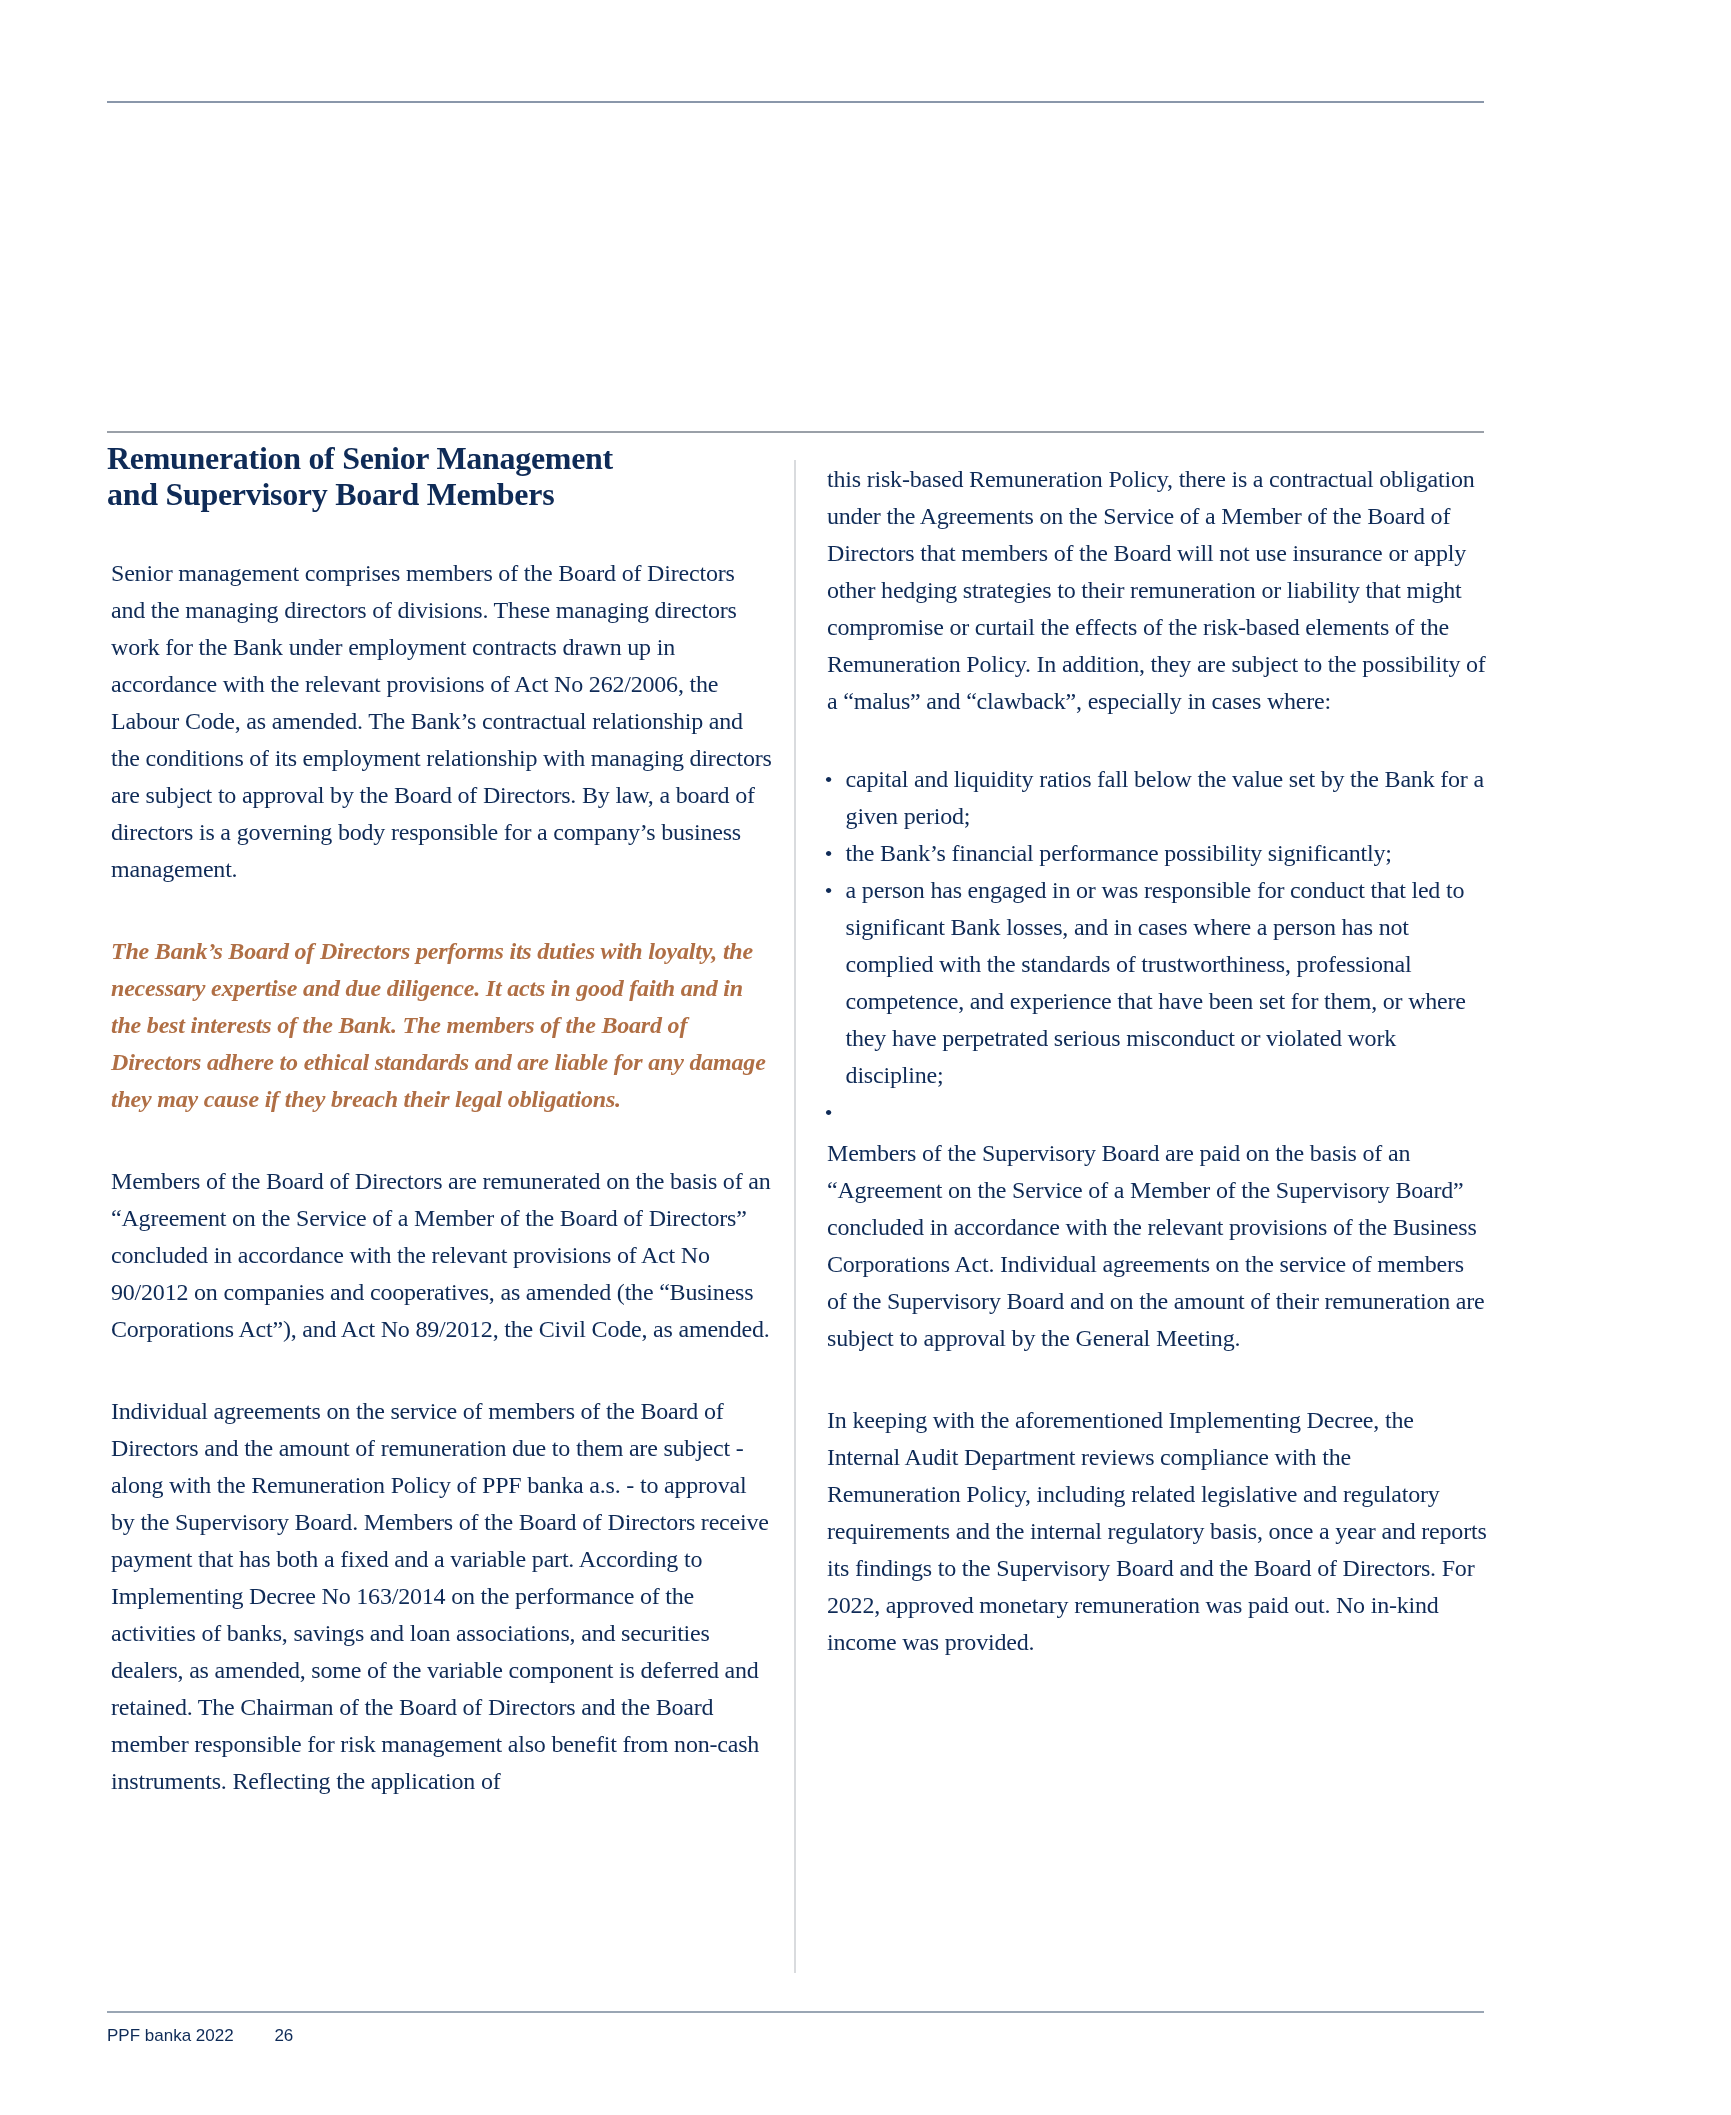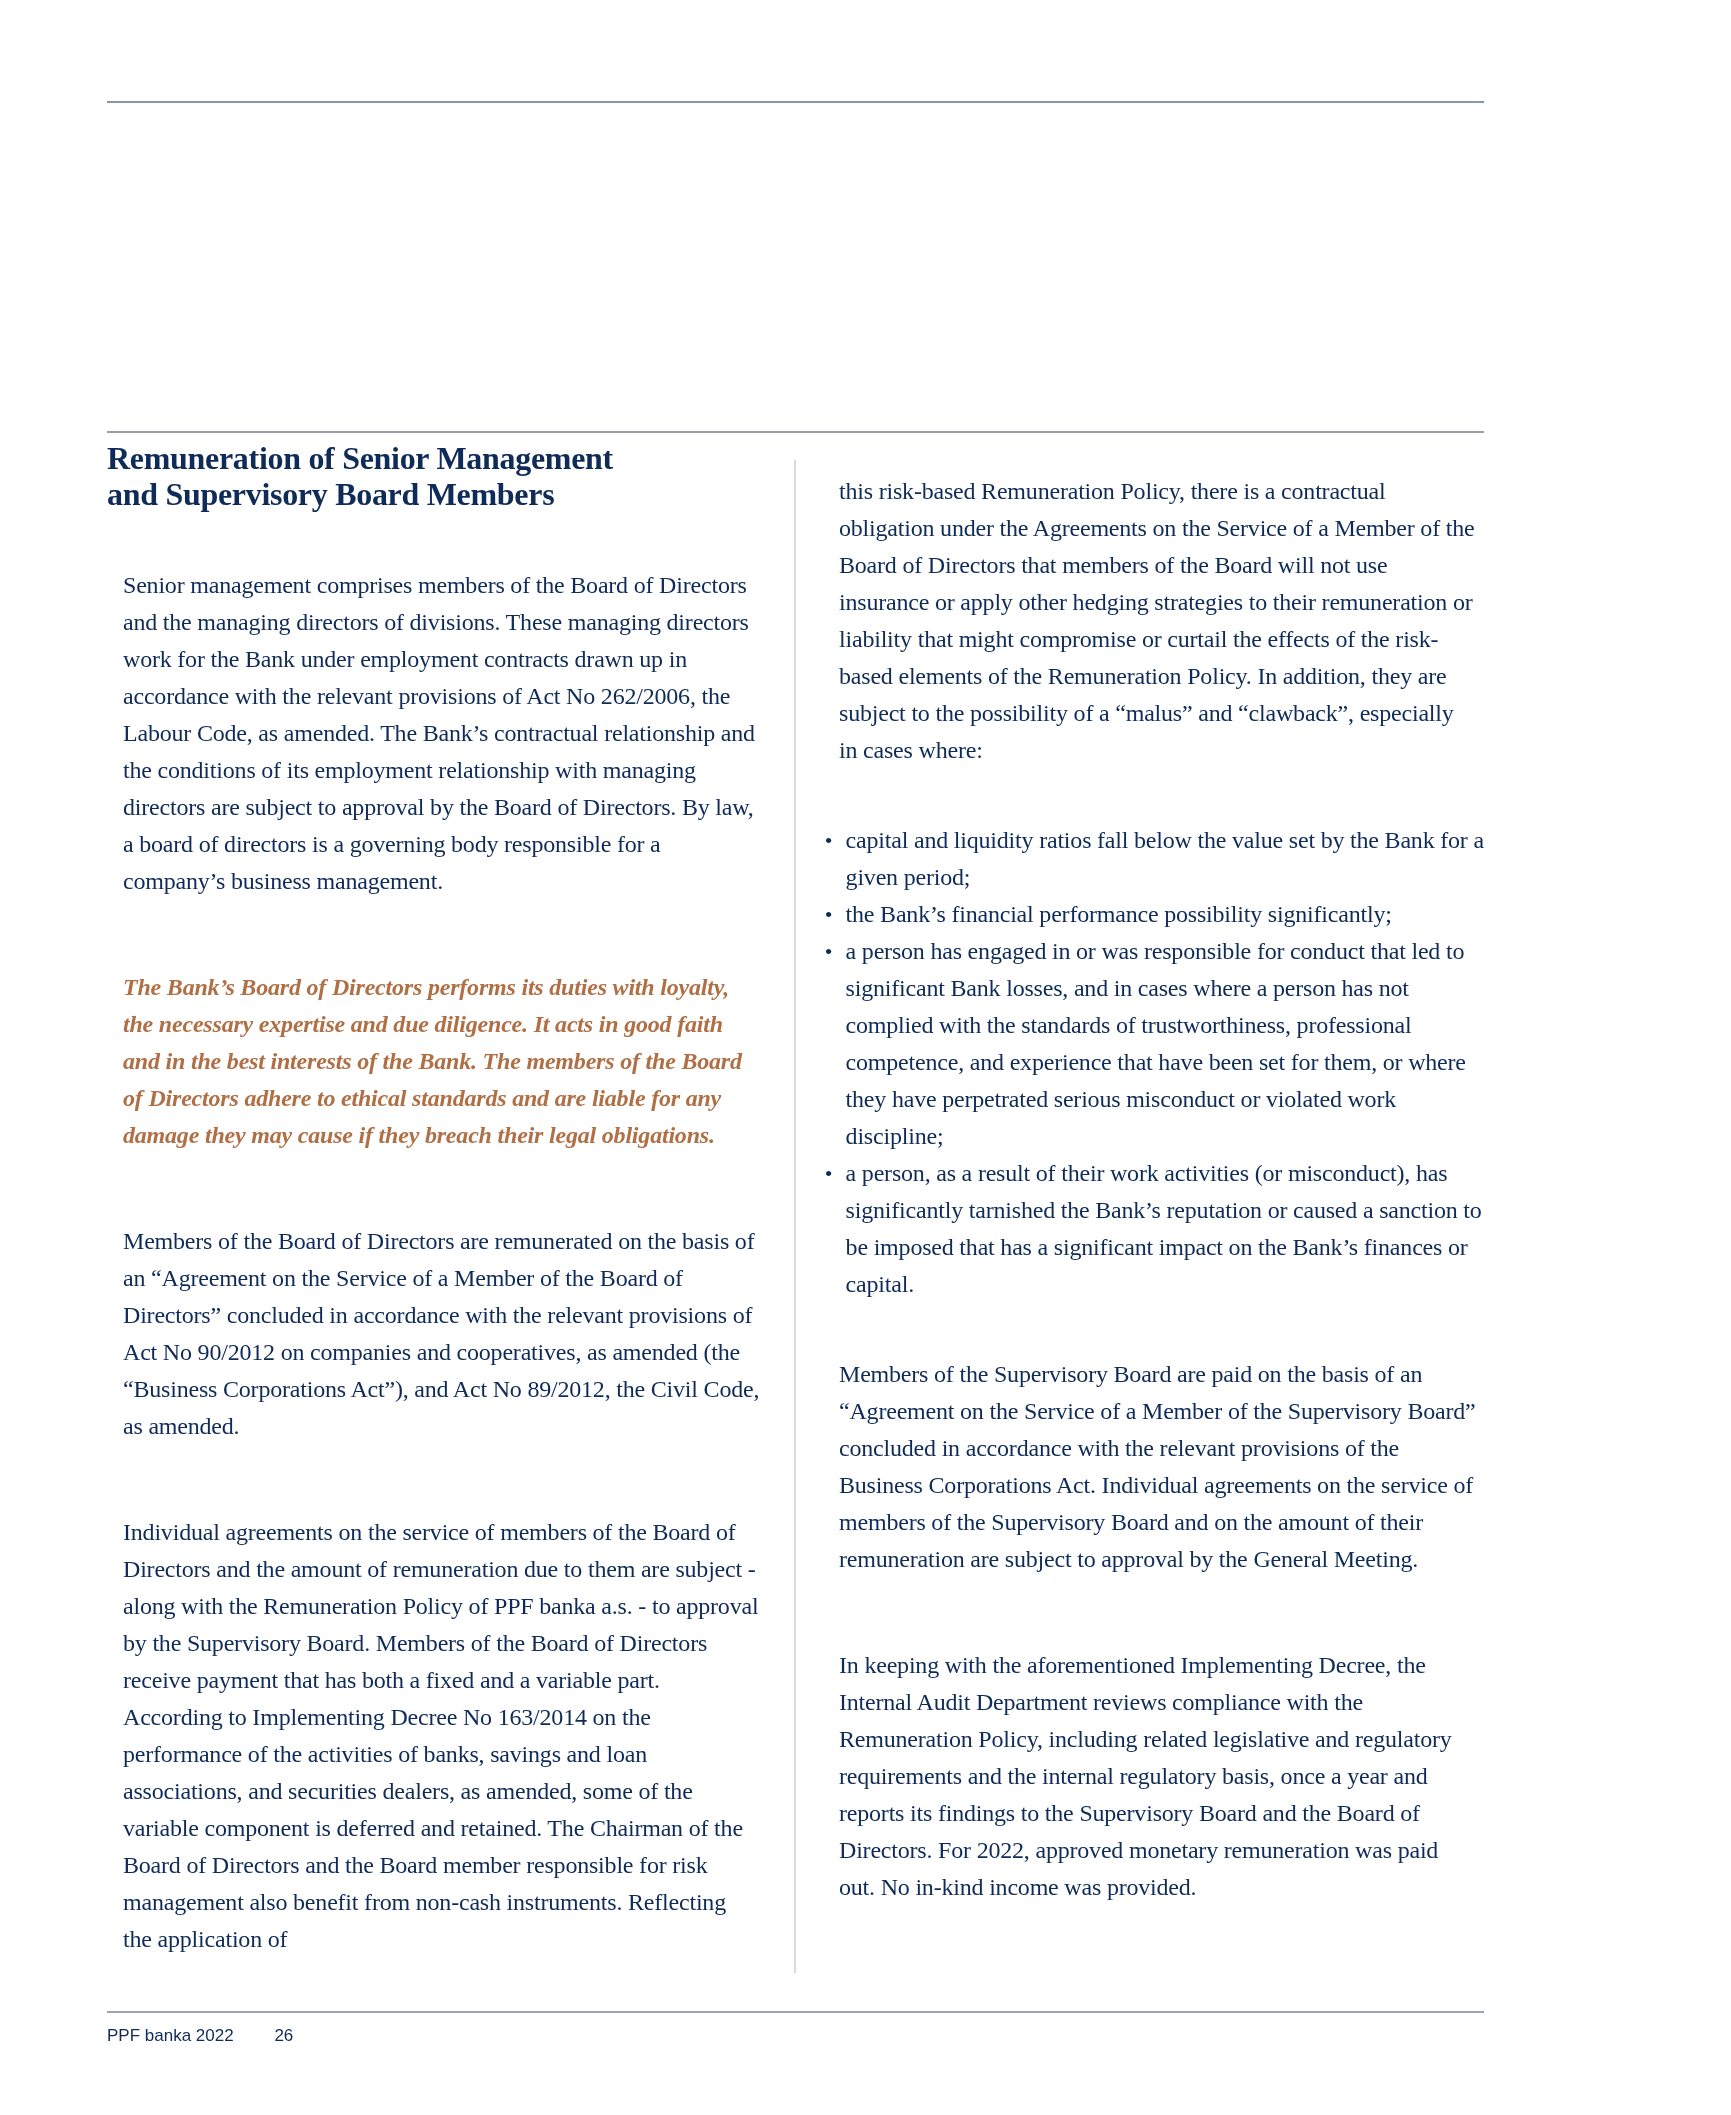--- a/index.html
+++ b/index.html
@@ -8,21 +8,21 @@
   .rule-top { top: 101px; height: 1.8px; background: #8a97aa; }
   .rule-mid { top: 431px; height: 1.8px; background: #9aa0a8; }
   .rule-foot { top: 2011px; height: 1.8px; background: #9aa6b4; }
   .col-divider { position: absolute; left: 794px; top: 460px; width: 1.8px; height: 1513px; background: #d9dbde; }
 
   .col { position: absolute; top: 0; }
   .col-left { left: 107px; top: 440px; width: 669px; }
   .col-right { left: 823px; top: 457px; width: 669px; }
 
   .heading { margin: 0; font-weight: bold; font-size: 32px; line-height: 36px; color: #0f2b57; letter-spacing: -0.3px; }
-  .para { margin: 16px; font-size: 24px; line-height: 37px; color: #0f2b57; letter-spacing: -0.2px; }
+  .para { margin: 4px; font-size: 24px; line-height: 37px; color: #0f2b57; letter-spacing: -0.2px; }
   .gap { height: 37px; }
   .heading-gap { height: 39px; }
   .highlight { color: #b06f45; font-weight: bold; font-style: italic; }
 
   .bullets { list-style: none; margin: 0; padding: 0; }
   .bullets li { position: relative; padding-left: 22.6px; font-size: 24px; line-height: 37px; color: #0f2b57; letter-spacing: -0.2px; }
   .bullet-dot { position: absolute; left: 1.8px; top: 0; font-size: 22px; line-height: 37px; }
 
   .footer { position: absolute; top: 2026px; left: 107px; font-family: "Liberation Sans", "DejaVu Sans", sans-serif; font-size: 17px; color: #0f2b57; }
   .footer span { display: inline-block; text-align: center; }
@@ -50,21 +50,21 @@
   <p class="para">Individual agreements on the service of members of the Board of Directors and the amount of remuneration due to them are subject - along with the Remuneration Policy of PPF banka a.s. - to approval by the Supervisory Board. Members of the Board of Directors receive payment that has both a fixed and a variable part. According to Implementing Decree No 163/2014 on the performance of the activities of banks, savings and loan associations, and securities dealers, as amended, some of the variable component is deferred and retained. The Chairman of the Board of Directors and the Board member responsible for risk management also benefit from non-cash instruments. Reflecting the application of</p>
 </div>
 
 <div class="col col-right">
   <p class="para">this risk-based Remuneration Policy, there is a contractual obligation under the Agreements on the Service of a Member of the Board of Directors that members of the Board will not use insurance or apply other hedging strategies to their remuneration or liability that might compromise or curtail the effects of the risk-based elements of the Remuneration Policy. In addition, they are subject to the possibility of a “malus” and “clawback”, especially in cases where:</p>
   <div class="gap"></div>
   <ul class="bullets">
     <li><span class="bullet-dot">•</span><span>capital and liquidity ratios fall below the value set by the Bank for a given period;</span></li>
     <li><span class="bullet-dot">•</span><span>the Bank’s financial performance possibility significantly;</span></li>
     <li><span class="bullet-dot">•</span><span>a person has engaged in or was responsible for conduct that led to significant Bank losses, and in cases where a person has not complied with the standards of trustworthiness, professional competence, and experience that have been set for them, or where they have perpetrated serious misconduct or violated work discipline;</span></li>
-    <li><span class="bullet-dot">•</span><span>a person, as a result of their work activities (or misconduct), has significantly tarnished the Bank’s reputation or caused a sanction to be imposed that has a significant impact on the Bank’s finances or capital.</span></li>
+    <li><span class="bullet-dot">•</span></li>
   </ul>
   <div class="gap"></div>
   <p class="para">Members of the Supervisory Board are paid on the basis of an “Agreement on the Service of a Member of the Supervisory Board” concluded in accordance with the relevant provisions of the Business Corporations Act. Individual agreements on the service of members of the Supervisory Board and on the amount of their remuneration are subject to approval by the General Meeting.</p>
   <div class="gap"></div>
   <p class="para">In keeping with the aforementioned Implementing Decree, the Internal Audit Department reviews compliance with the Remuneration Policy, including related legislative and regulatory requirements and the internal regulatory basis, once a year and reports its findings to the Supervisory Board and the Board of Directors. For 2022, approved monetary remuneration was paid out. No in-kind income was provided.</p>
 </div>
 
 <div class="rule rule-foot"></div>
 <div class="footer">
   <span>PPF banka 2022</span>

